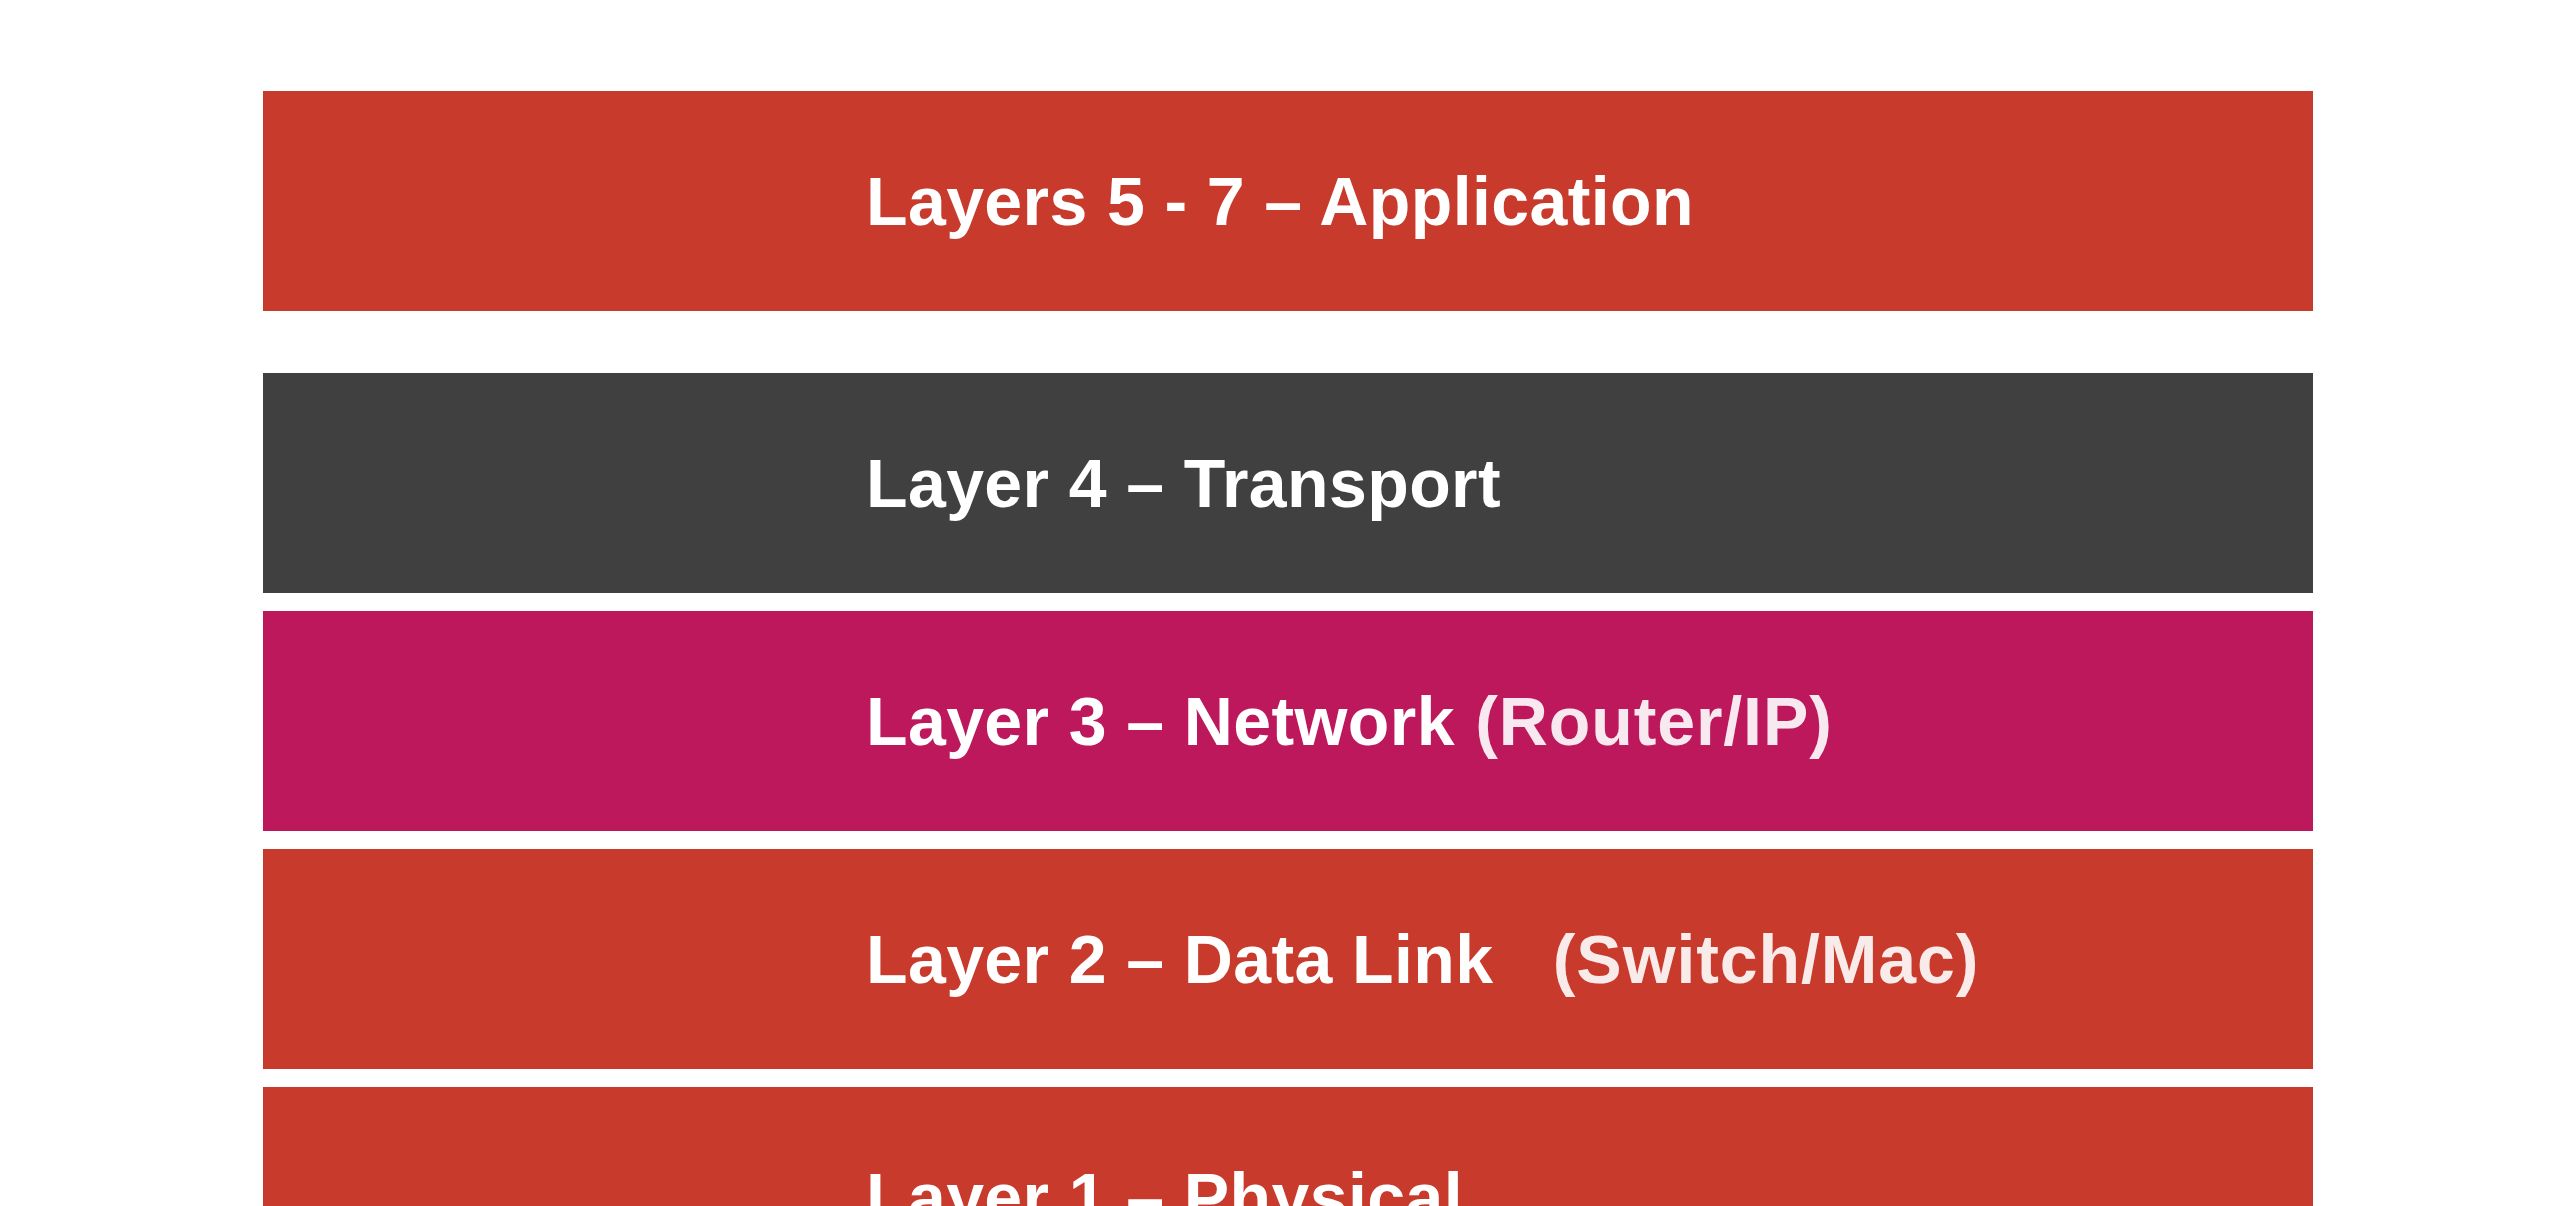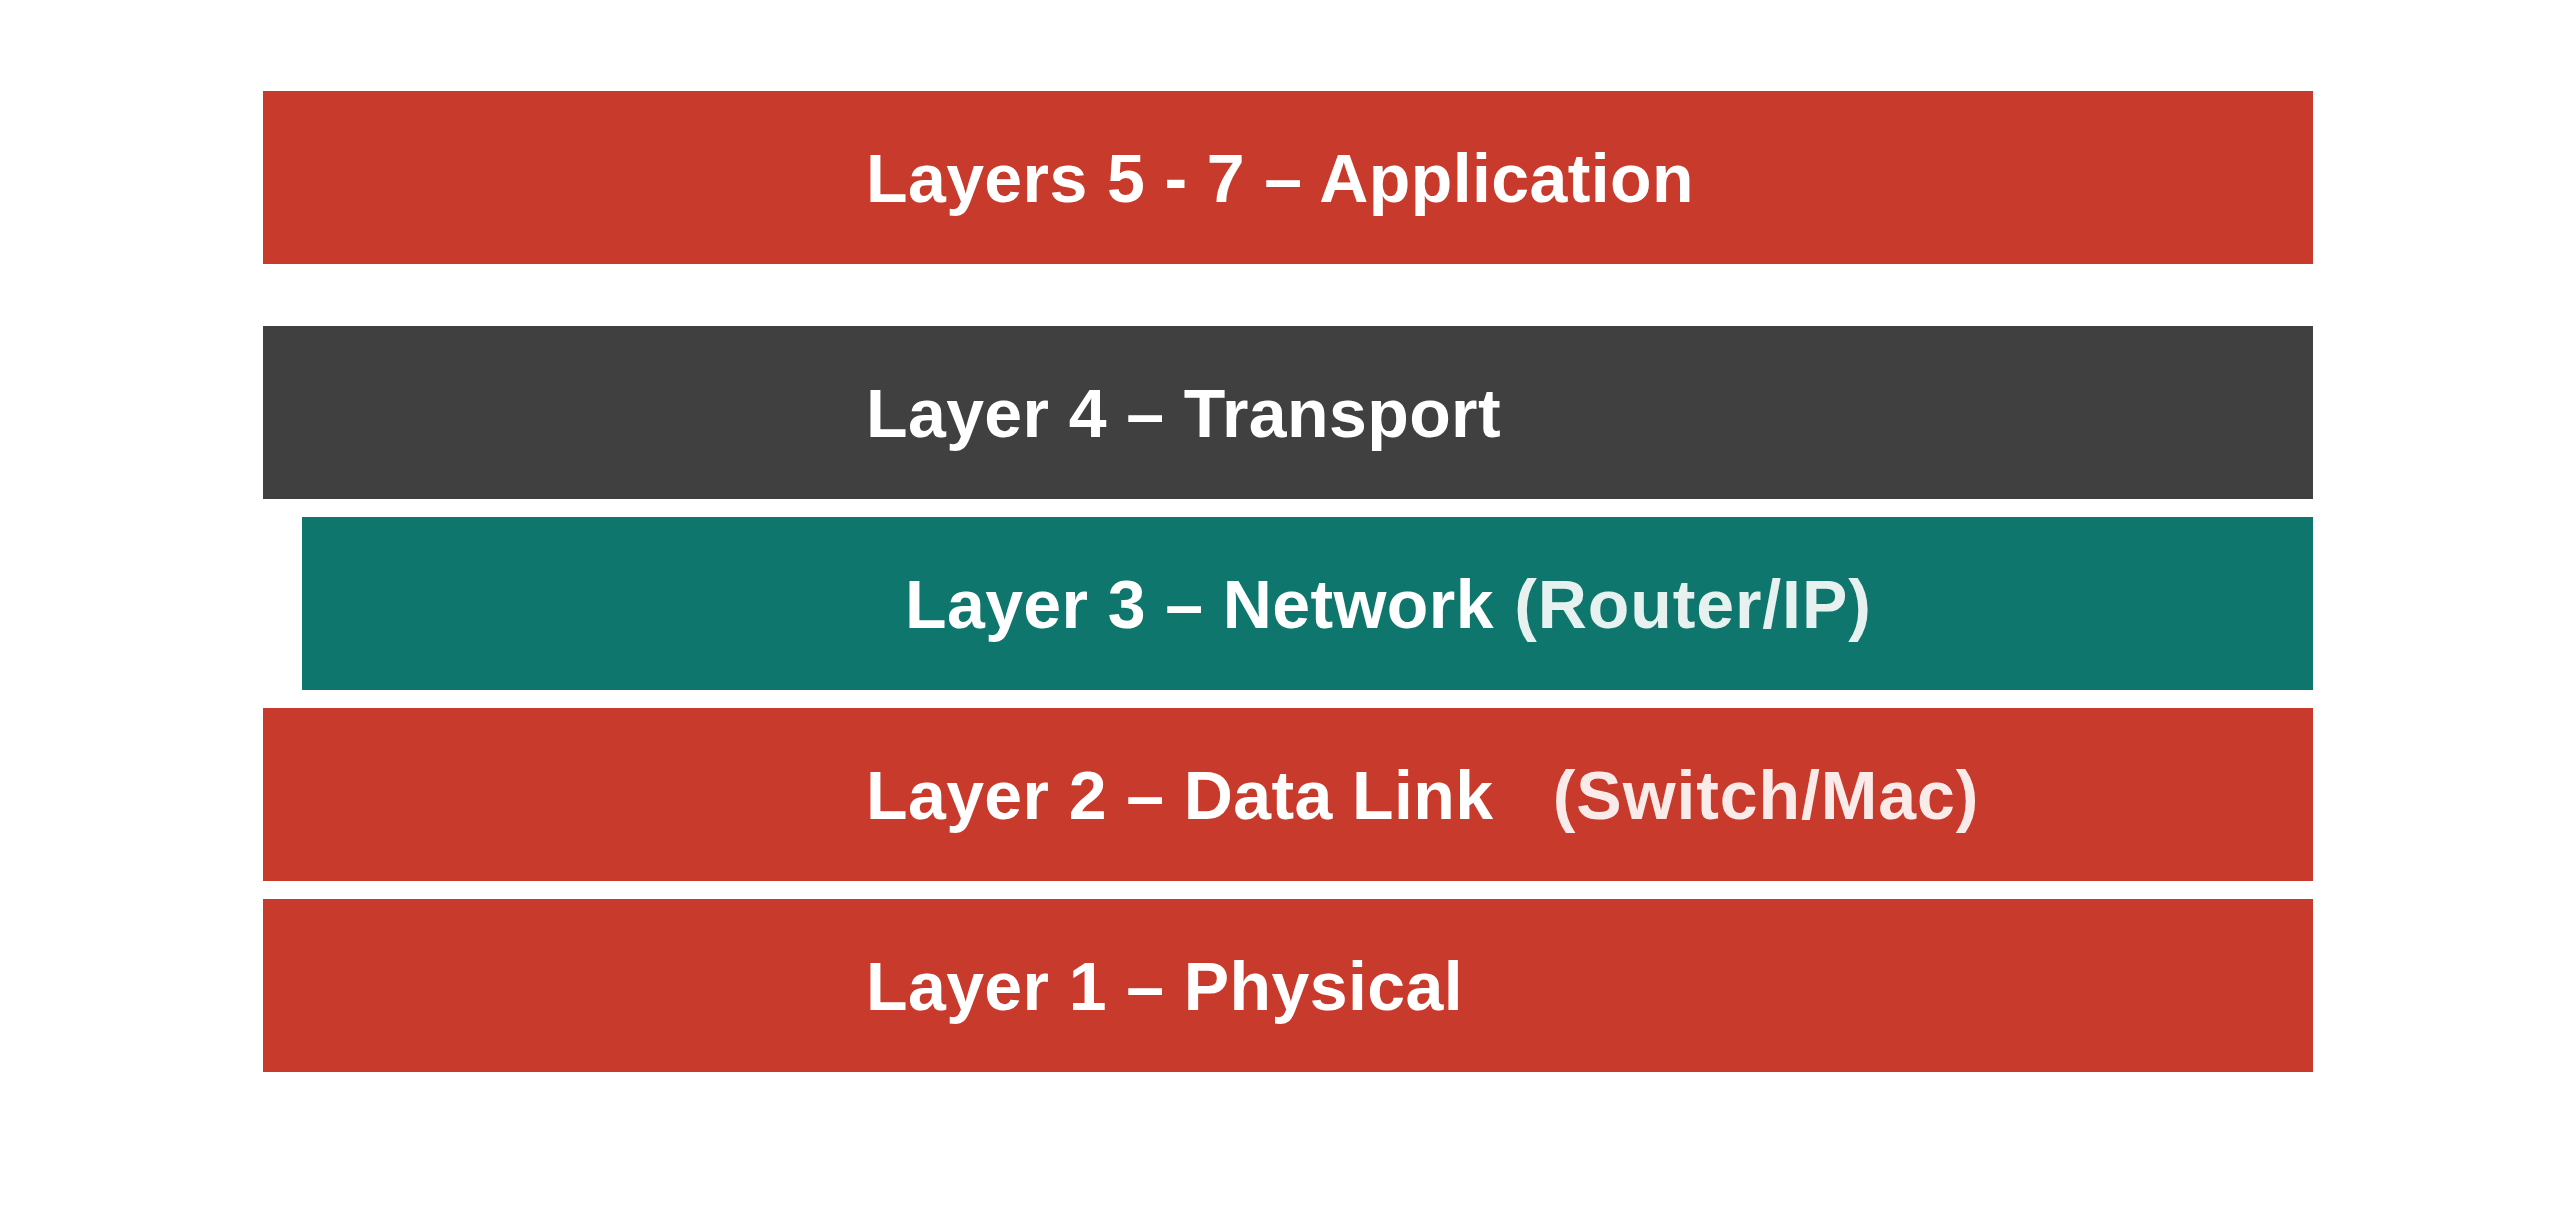--- a/index.html
+++ b/index.html
@@ -16,21 +16,21 @@
   .bars {
     position: absolute;
     left: 263px;
     top: 91px;
     width: 2050px;
     display: flex;
     flex-direction: column;
     gap: 18px;
   }
   .bar {
-    height: 173px;
+    height: 220px;
     box-sizing: border-box;
     display: flex;
     align-items: center;
     padding-left: 603px;
     font-size: 68px;
     line-height: 1;
     white-space: nowrap;
   }
   .label-bold {
     font-weight: 700;
@@ -53,21 +53,21 @@
     <div class="bar" style="background: rgb(200, 58, 43); color: rgb(255, 255, 255);">
       <span class="label-bold">Layers 5 - 7 – Application</span>
 
     </div>
 
     <div class="bar" style="background: #404040; color: rgb(255, 255, 255); margin-top: 44px;">
       <span class="label-bold">Layer 4 – Transport</span>
 
     </div>
 
-    <div class="bar" style="background: #0f766e; color: rgb(255, 255, 255); margin-left: 39px;">
+    <div class="bar" style="background: #be185d; color: rgb(255, 255, 255);">
       <span class="label-bold">Layer 3 – Network</span>
       <span class="label-light">(Router/IP)</span>
     </div>
 
     <div class="bar" style="background: rgb(200, 58, 43); color: rgb(255, 255, 255); gap: 39px;">
       <span class="label-bold">Layer 2 – Data Link</span>
       <span class="label-light">(Switch/Mac)</span>
     </div>
 
     <div class="bar" style="background: rgb(200, 58, 43); color: rgb(255, 255, 255);">

